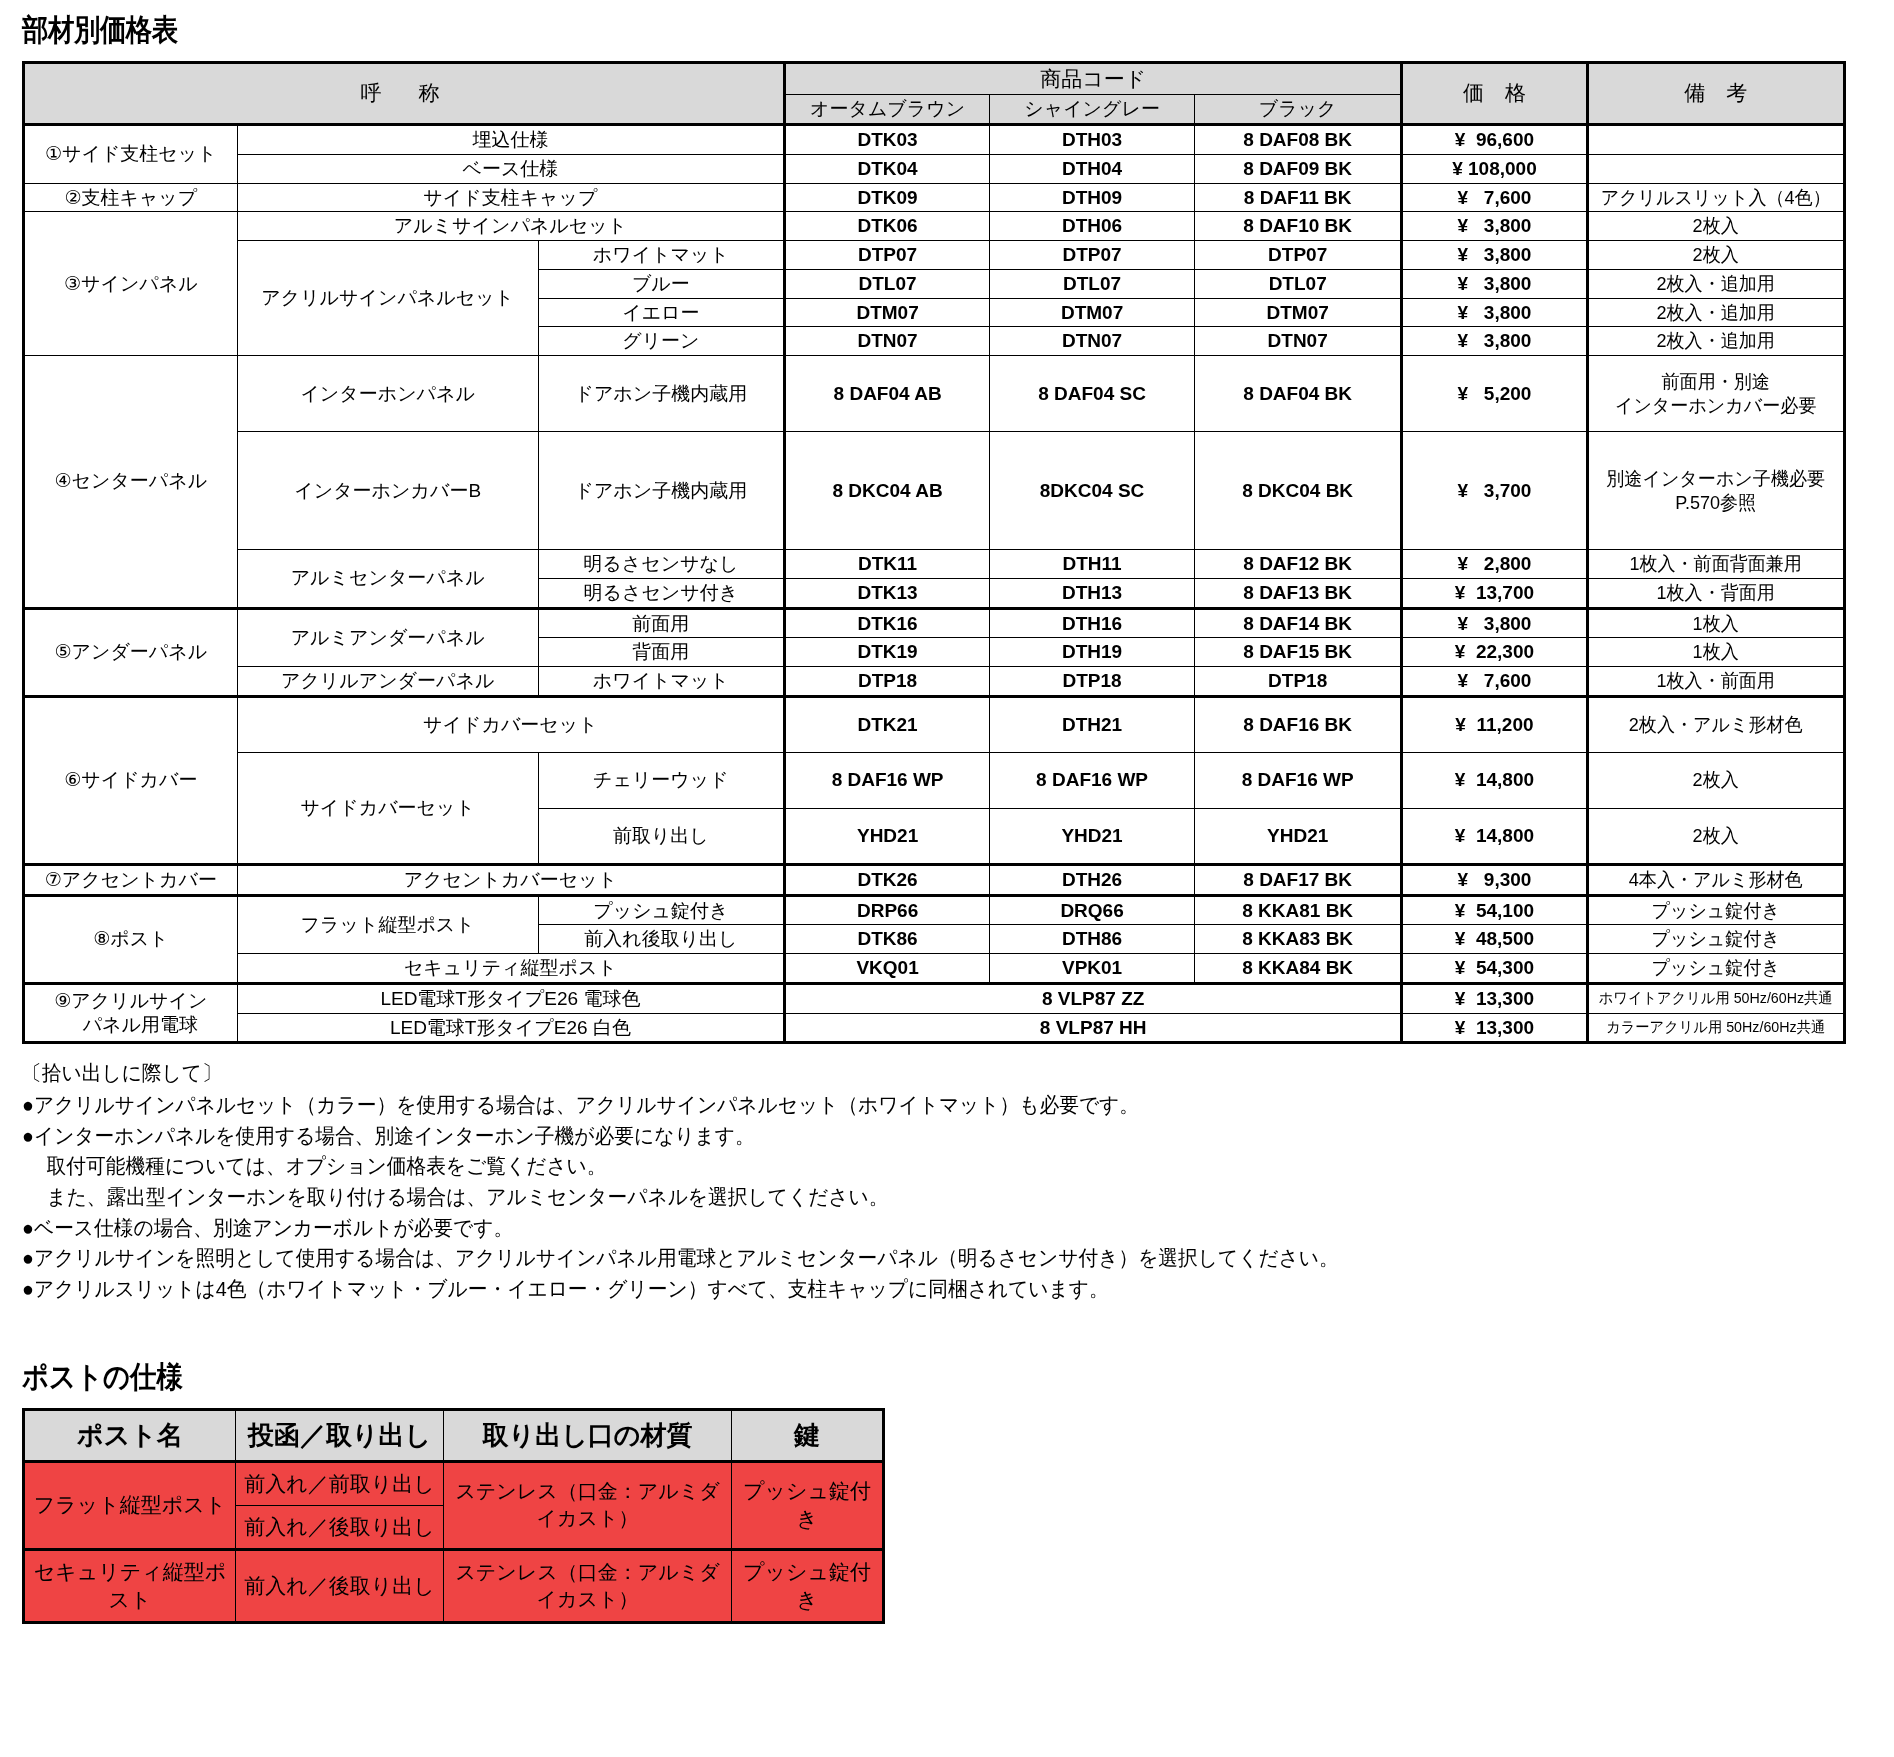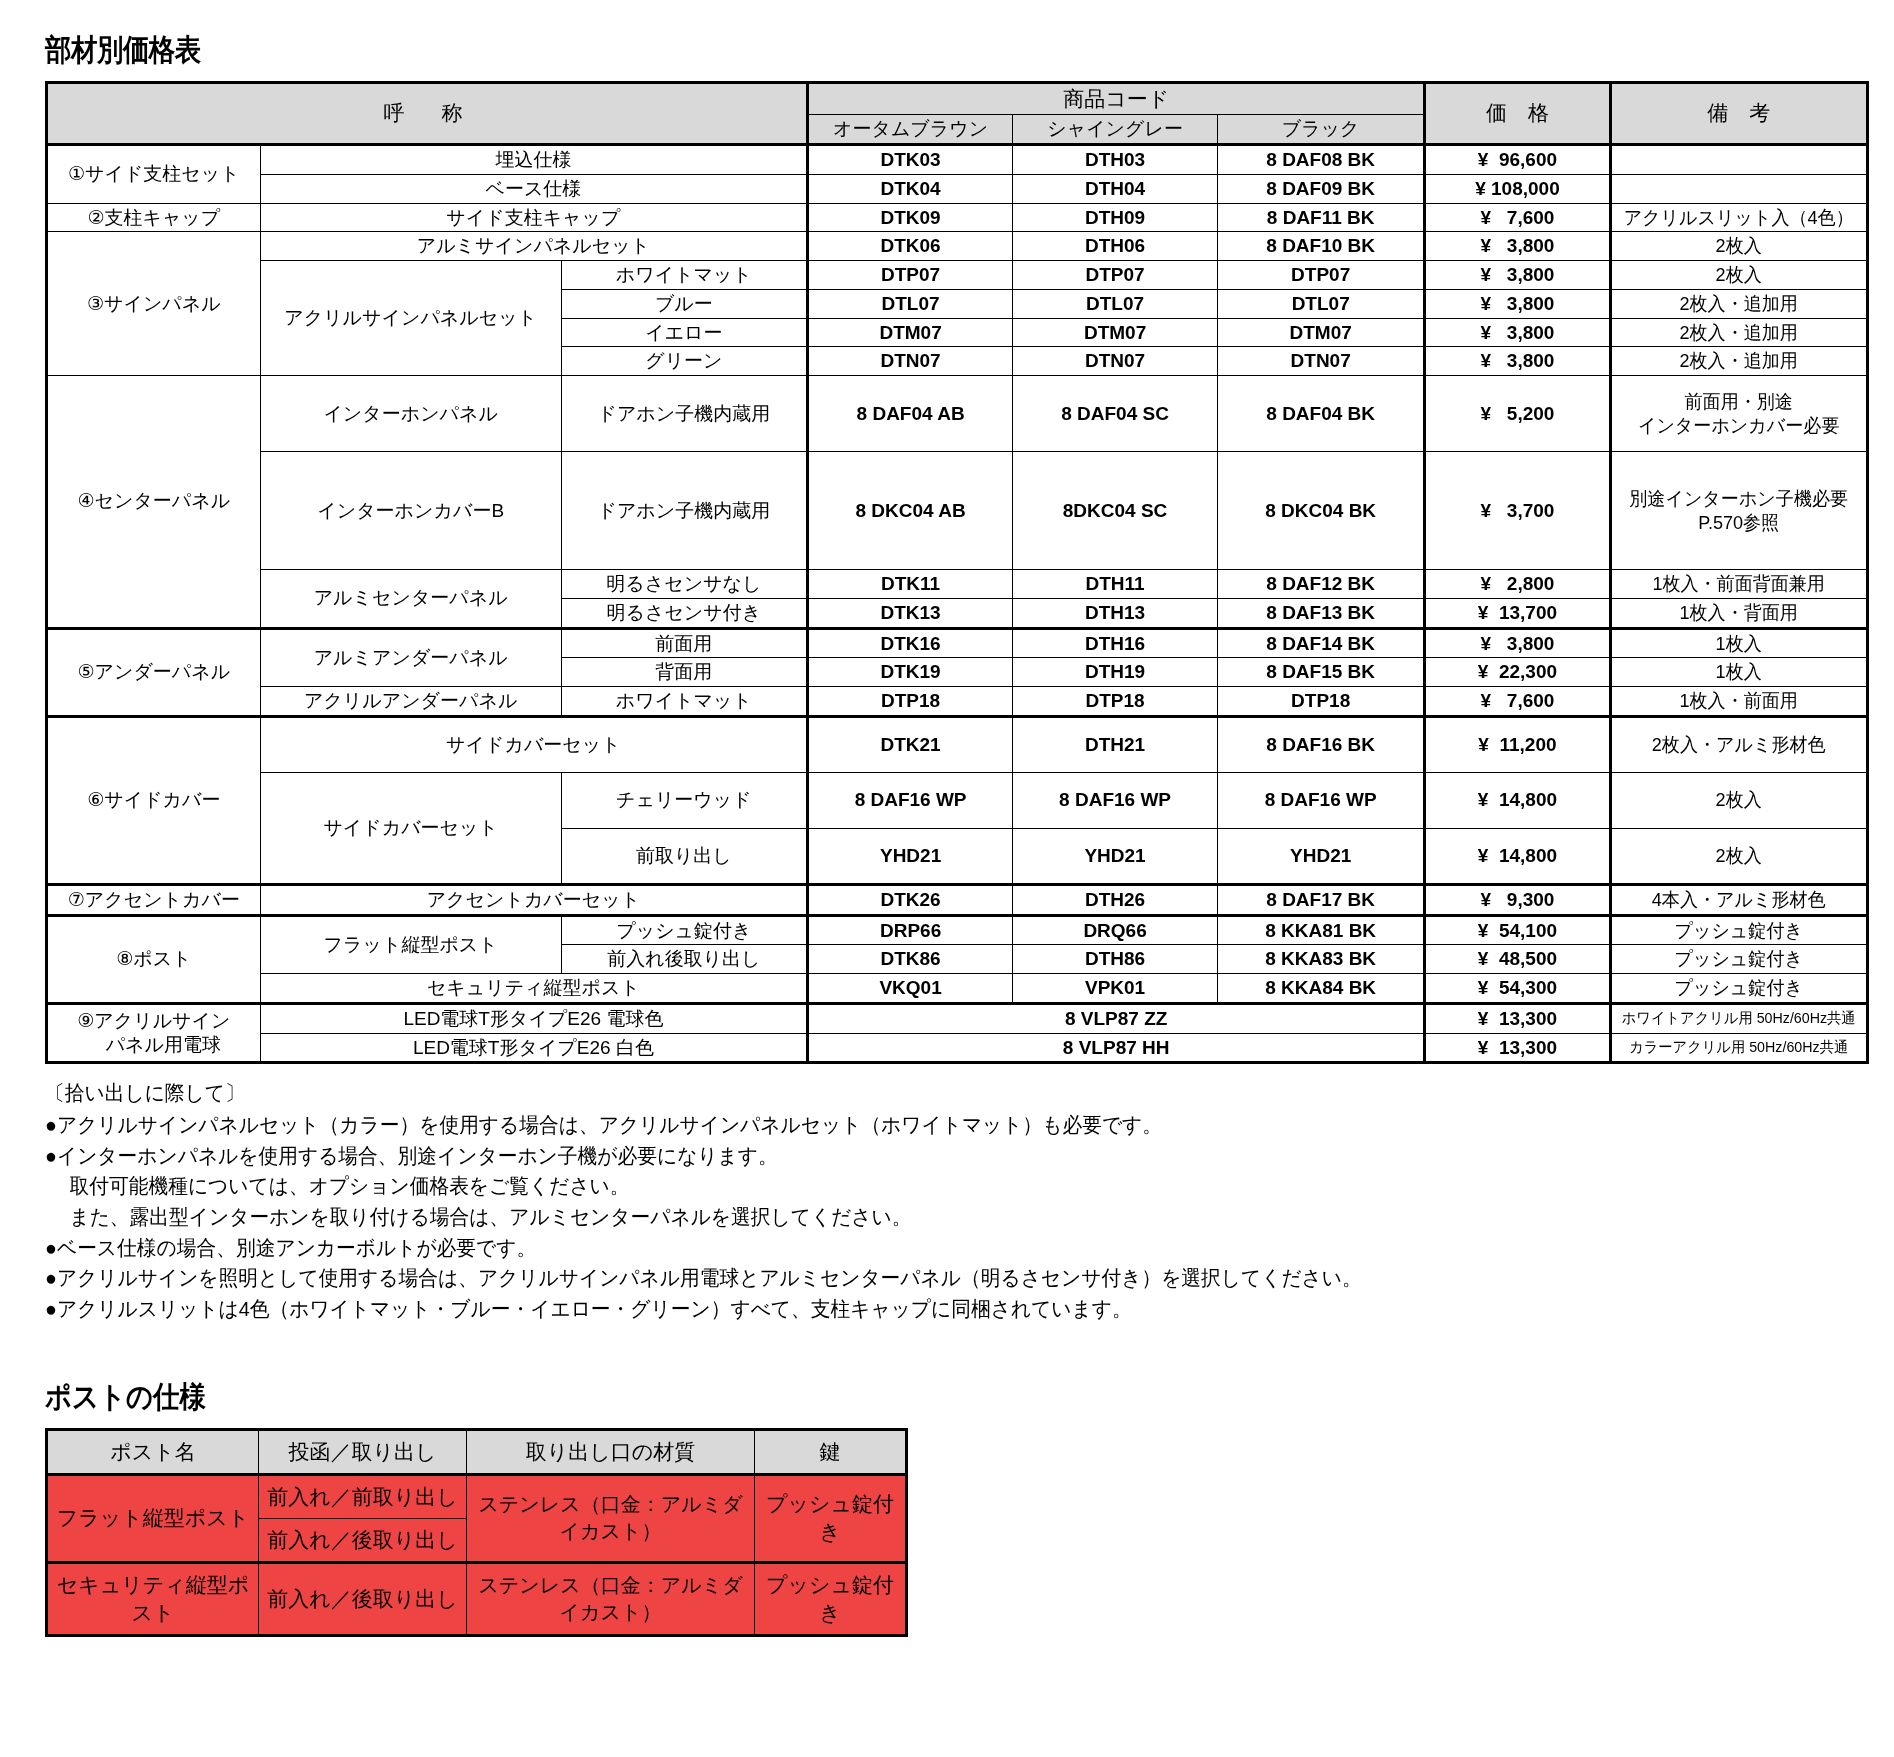--- a/index.html
+++ b/index.html
@@ -9,23 +9,22 @@
   }
   body {
     width: 1894px;
     height: 1757px;
     font-family: "Liberation Sans", "DejaVu Sans", sans-serif;
     color: #000000;
     position: relative;
     overflow: hidden;
   }
   .page {
-    padding: 26px 22px 0 22px;
+    padding: 6px 22px 0 22px;
     box-sizing: border-box;
-    margin-left: 23px;
   }
 
   h1.section-title {
     font-size: 30px;
     font-weight: bold;
     margin: 4px 0 10px 0;
     letter-spacing: -0.5px;
     transform: scaleX(0.88);
     transform-origin: left center;
   }
@@ -112,22 +111,22 @@
   table.postspec td {
     border: 1px solid #000;
     text-align: center;
     vertical-align: middle;
     font-size: 21px;
     padding: 7px 4px;
     background: #ef4444;
   }
   table.postspec th {
     background: #d9d9d9;
-    font-weight: normal;
-    font-size: 21px;
+    font-weight: bold;
+    font-size: 26px;
   }
 
   
   .callout {
     margin-top: 42px;
     display: inline-block;
     border: 1px solid #1a4fa0;
     color: #1a4fa0;
     font-size: 20px;
     padding: 5px 10px 6px 8px;

